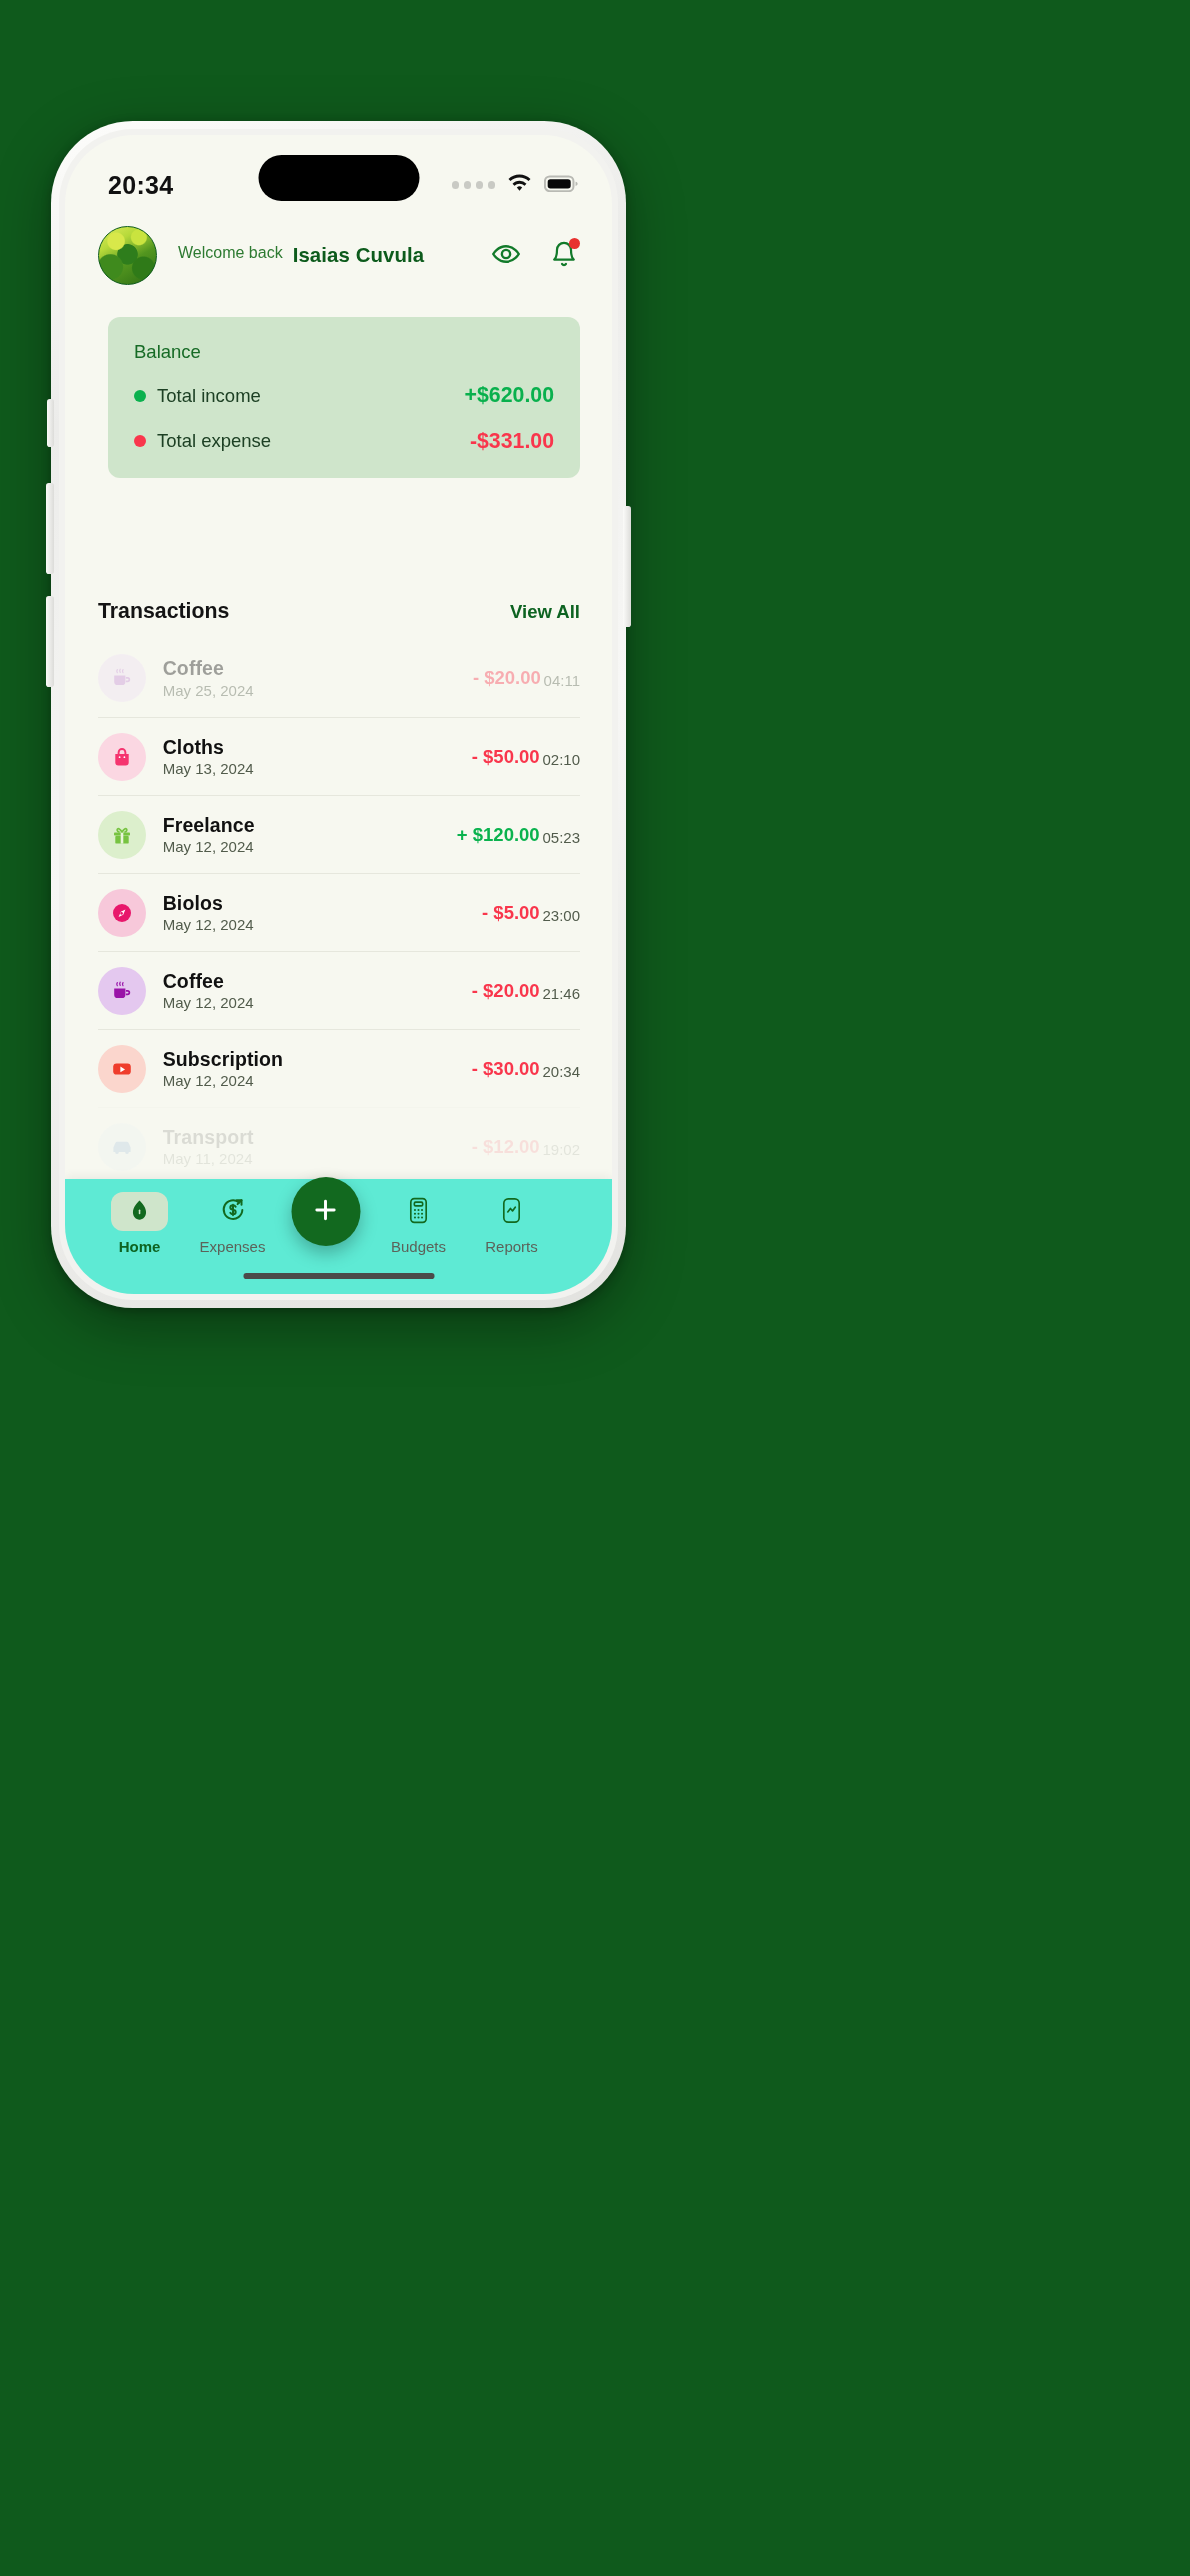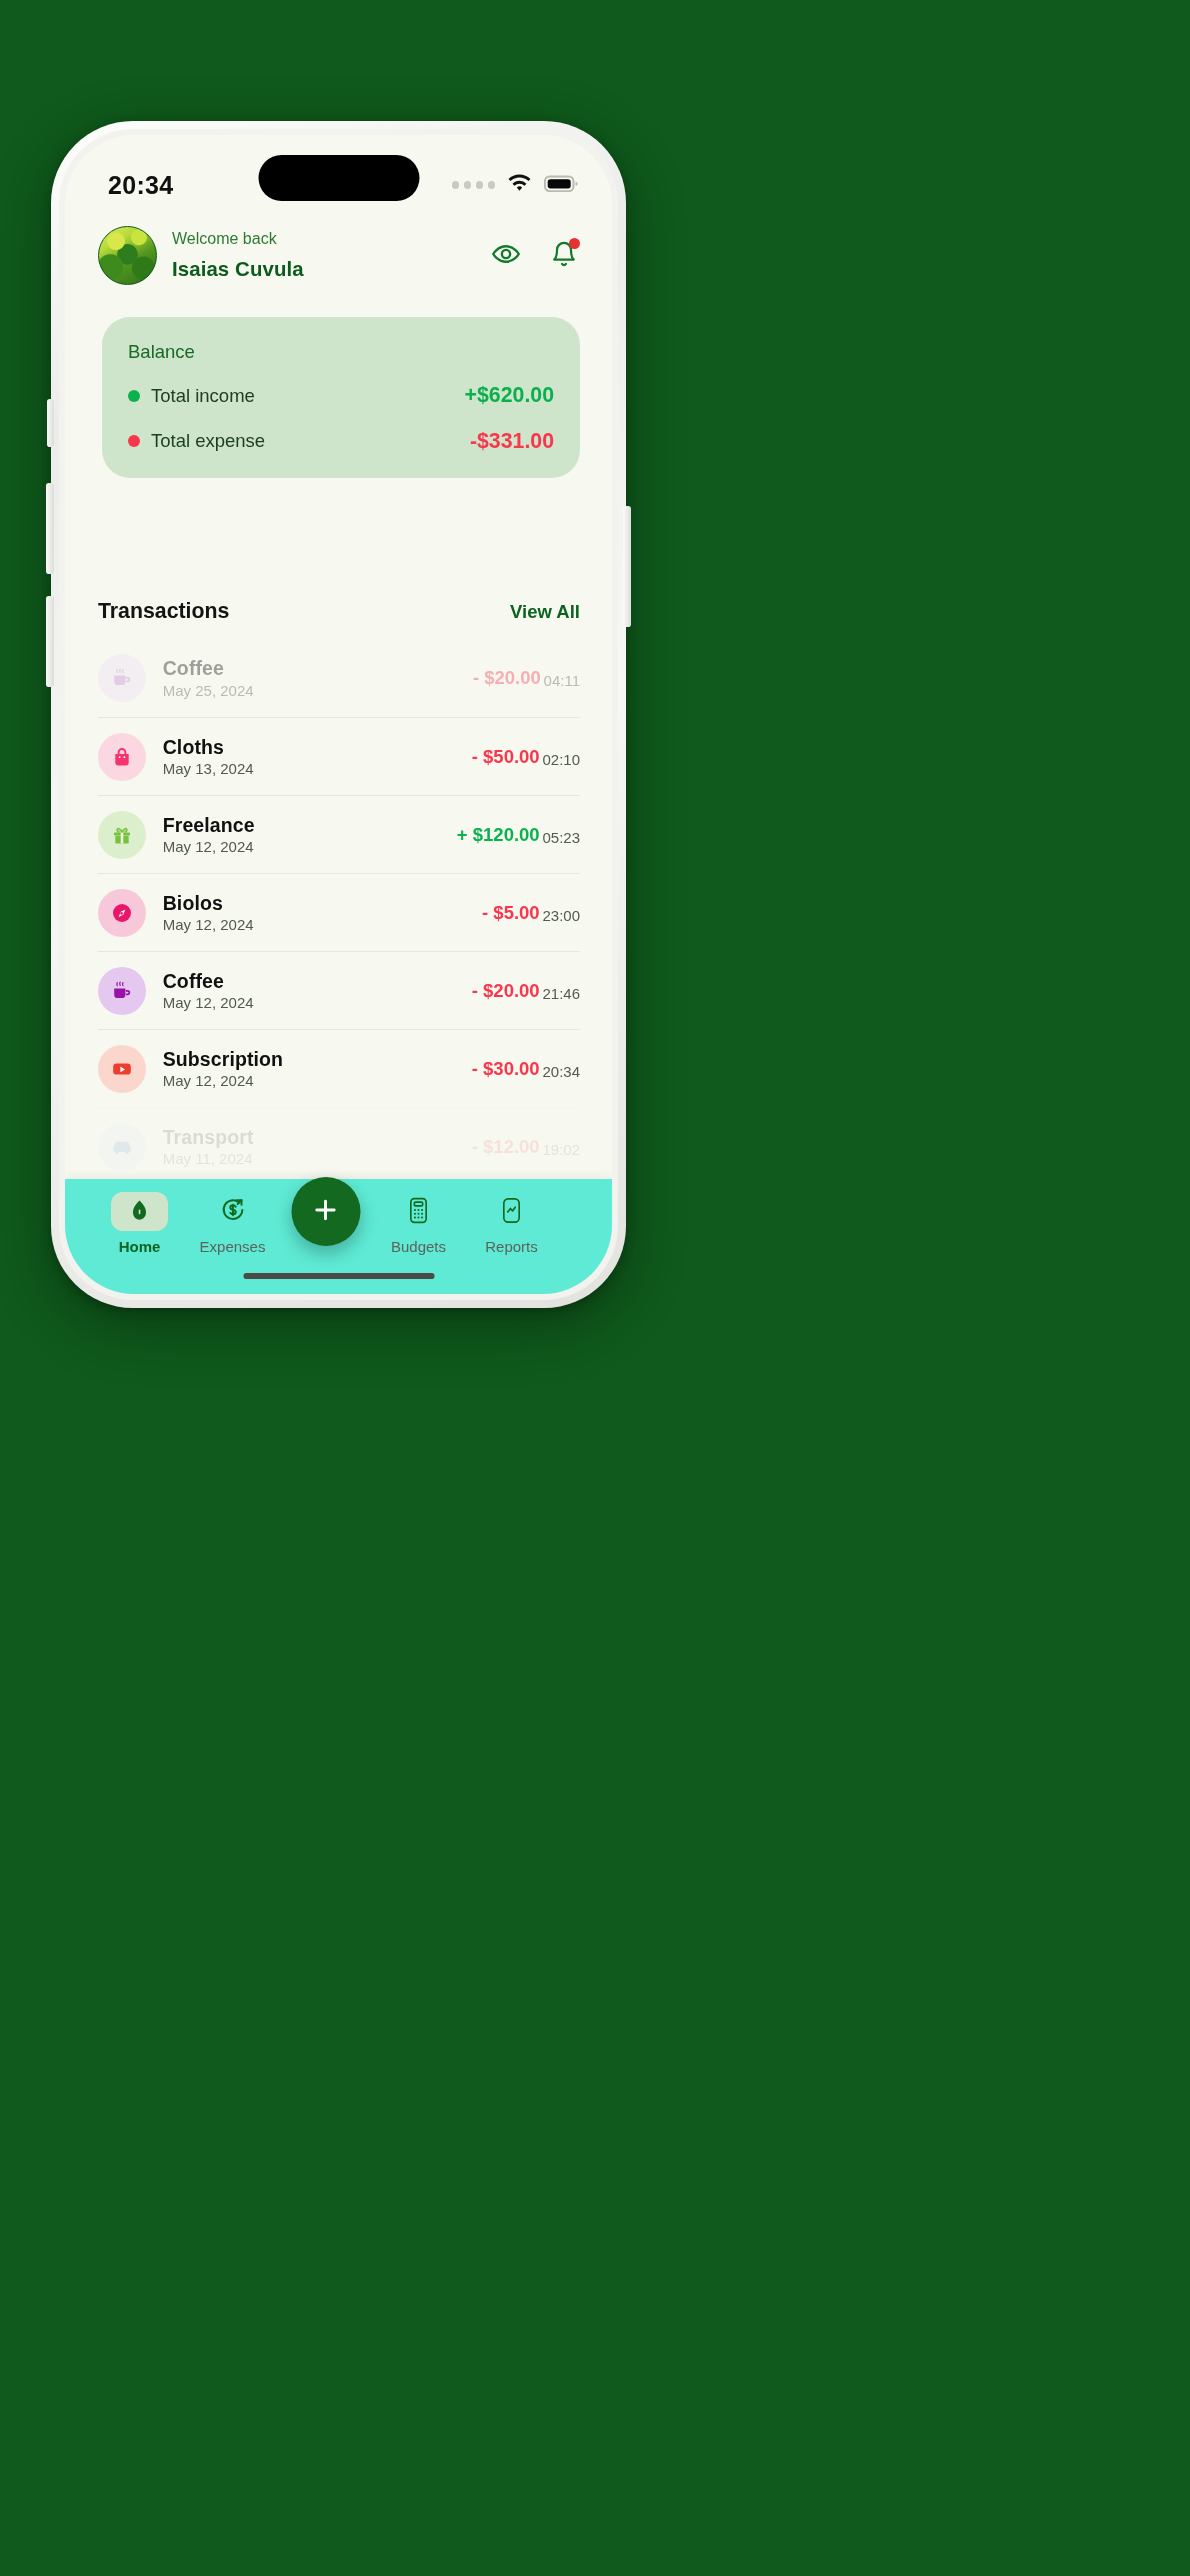--- a/index.html
+++ b/index.html
@@ -64,34 +64,34 @@
   .avatar {
     width: 59px; height: 59px; border-radius: 50%;
     border: 1.9px solid #0d5b1c; flex: 0 0 auto; overflow: hidden;
     background: radial-gradient(circle at 30% 25%, #d8e84a 0 14%, transparent 16%),
                 radial-gradient(circle at 70% 18%, #c9e33f 0 12%, transparent 14%),
                 radial-gradient(circle at 20% 70%, #3f8a1d 0 20%, transparent 22%),
                 radial-gradient(circle at 78% 72%, #2f7a18 0 18%, transparent 20%),
                 radial-gradient(circle at 50% 48%, #2e7d1c 0 24%, transparent 26%),
                 linear-gradient(150deg,#e0ee5c 0%,#b6d93a 28%,#53961f 58%,#2b6d14 100%);
   }
-  .welcome-block { margin-left: 15px; display: flex; flex-direction: column; gap: 10px; }
+  .welcome-block { margin-left: 21px; display: flex; flex-direction: row; gap: 10px; }
   .welcome-small { font-size: 16px; color: #2d7a31; }
   .welcome-name { font-size: 20.4px; font-weight: 700; color: #0d5b1c; letter-spacing: 0.1px; }
   .header-actions { margin-left: auto; display: flex; align-items: center; gap: 26px; }
   .hdr-icon { position: relative; width: 32px; height: 32px; display:flex; align-items:center; justify-content:center; }
   .notif-dot {
     position: absolute; top: -0.9px; right: 0px;
     width: 11px; height: 11px; border-radius: 50%; background: #e8312f;
   }
 
   
   .balance-card {
-    position: absolute; top: 182px; left: 37px; right: 32px;
-    background: #cfe5cb; border-radius: 28px;
+    position: absolute; top: 182px; left: 43px; right: 32px;
+    background: #cfe5cb; border-radius: 12px;
     padding: 24px 26px 24px 26px;
   }
   .bal-label { font-size: 18.5px; color: #176b26; }
   .bal-amount { font-size: 46px; font-weight: 700; color: #0d6321; letter-spacing: -0.5px; margin-top: 5.6px; line-height: 1.05; }
   .bal-row { display: flex; align-items: center; margin-top: 20.4px; }
   .bal-row .dot { width: 12px; height: 12px; border-radius: 50%; flex: 0 0 auto; }
   .dot-in { background: #0bb14e; }
   .dot-out { background: #f9364c; }
   .bal-row .lbl { font-size: 18.5px; color: #1d4024; margin-left: 11px; }
   .bal-row .val { margin-left: auto; font-size: 21.3px; font-weight: 700; }

